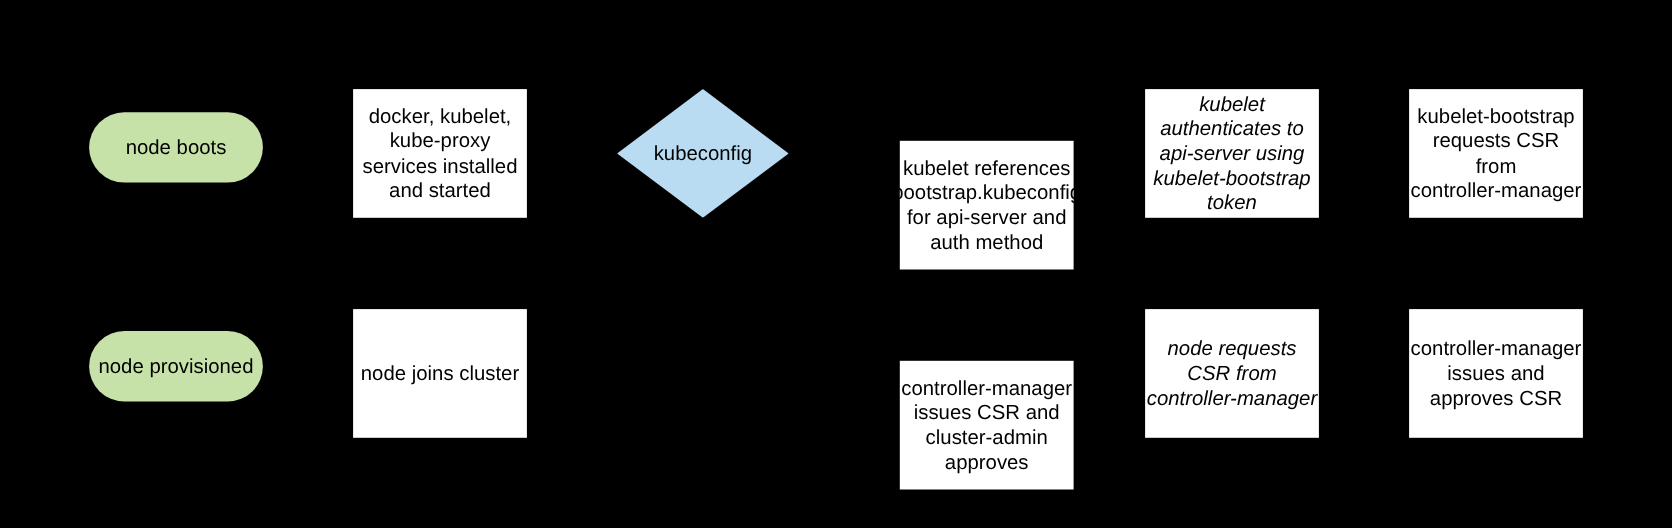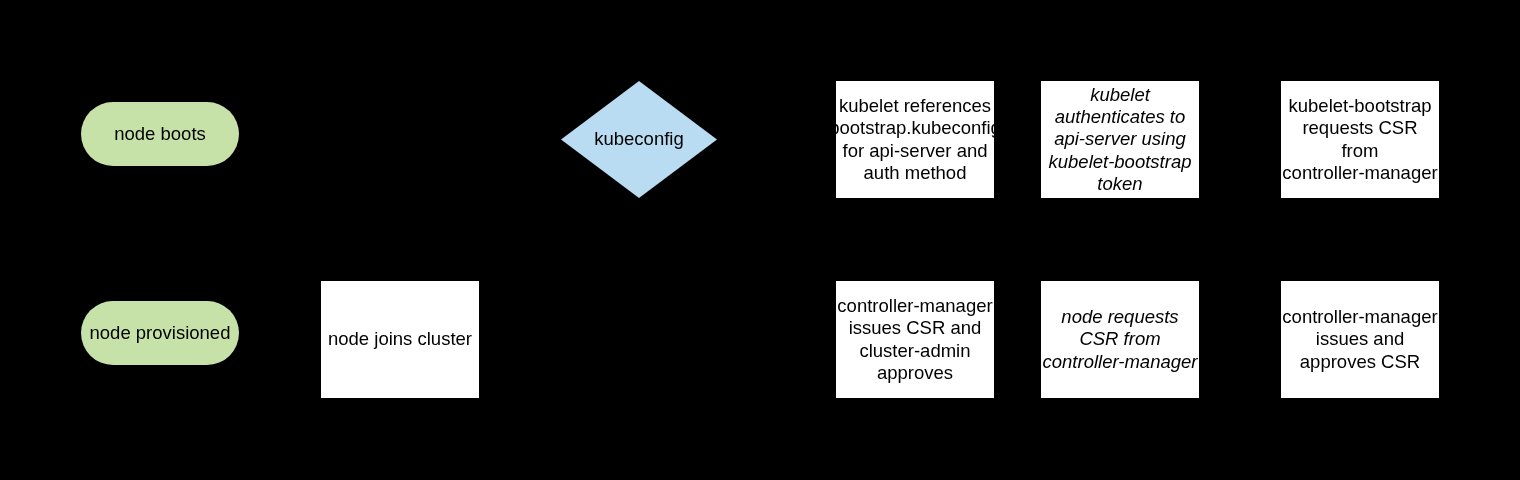--- a/index.html
+++ b/index.html
@@ -44,38 +44,44 @@
   .diamond {
     width: 156px;
     height: 117px;
     background: var(--decision-fill, #b9dcf2);
     clip-path: polygon(50% 0%, 100% 50%, 50% 100%, 0% 50%);
   }
   
   .c1 { left: 81px; }
   .c2 { left: 321px; }
   .c3 { left: 561px; }
-  .c4 { left: 836px; }
+  .c4 { left: 818px; margin-top: 47px; }
   .c5 { left: 1041px; font-style: italic; }
   .c6 { left: 1281px; }
   
   .r1 { top: 81px; }
   .r2 { top: 281px; }
   .pill.r1 { top: 102px; }
   .pill.r2 { top: 301px; }
 </style>
 </head>
 <body style="background: rgb(0, 0, 0);">
 
 <div class="canvas" style="--bg: #000000; --terminator-fill: #c6e2a9; --decision-fill: #b9dcf2; --process-fill: #ffffff; --text: #000000;">
 
   <div class="node pill c1 r1">
     <span class="label">node boots</span>
   </div>
 
+  <div class="node rect c2 r1">
+    <span class="label">docker, kubelet,
+kube-proxy
+services installed
+and started</span>
+  </div>
 
   <div class="node diamond c3 r1">
     <span class="label">kubeconfig</span>
   </div>
 
   <div class="node rect c4 r1">
     <span class="label">kubelet references
 bootstrap.kubeconfig
 for api-server and
 auth method</span>

